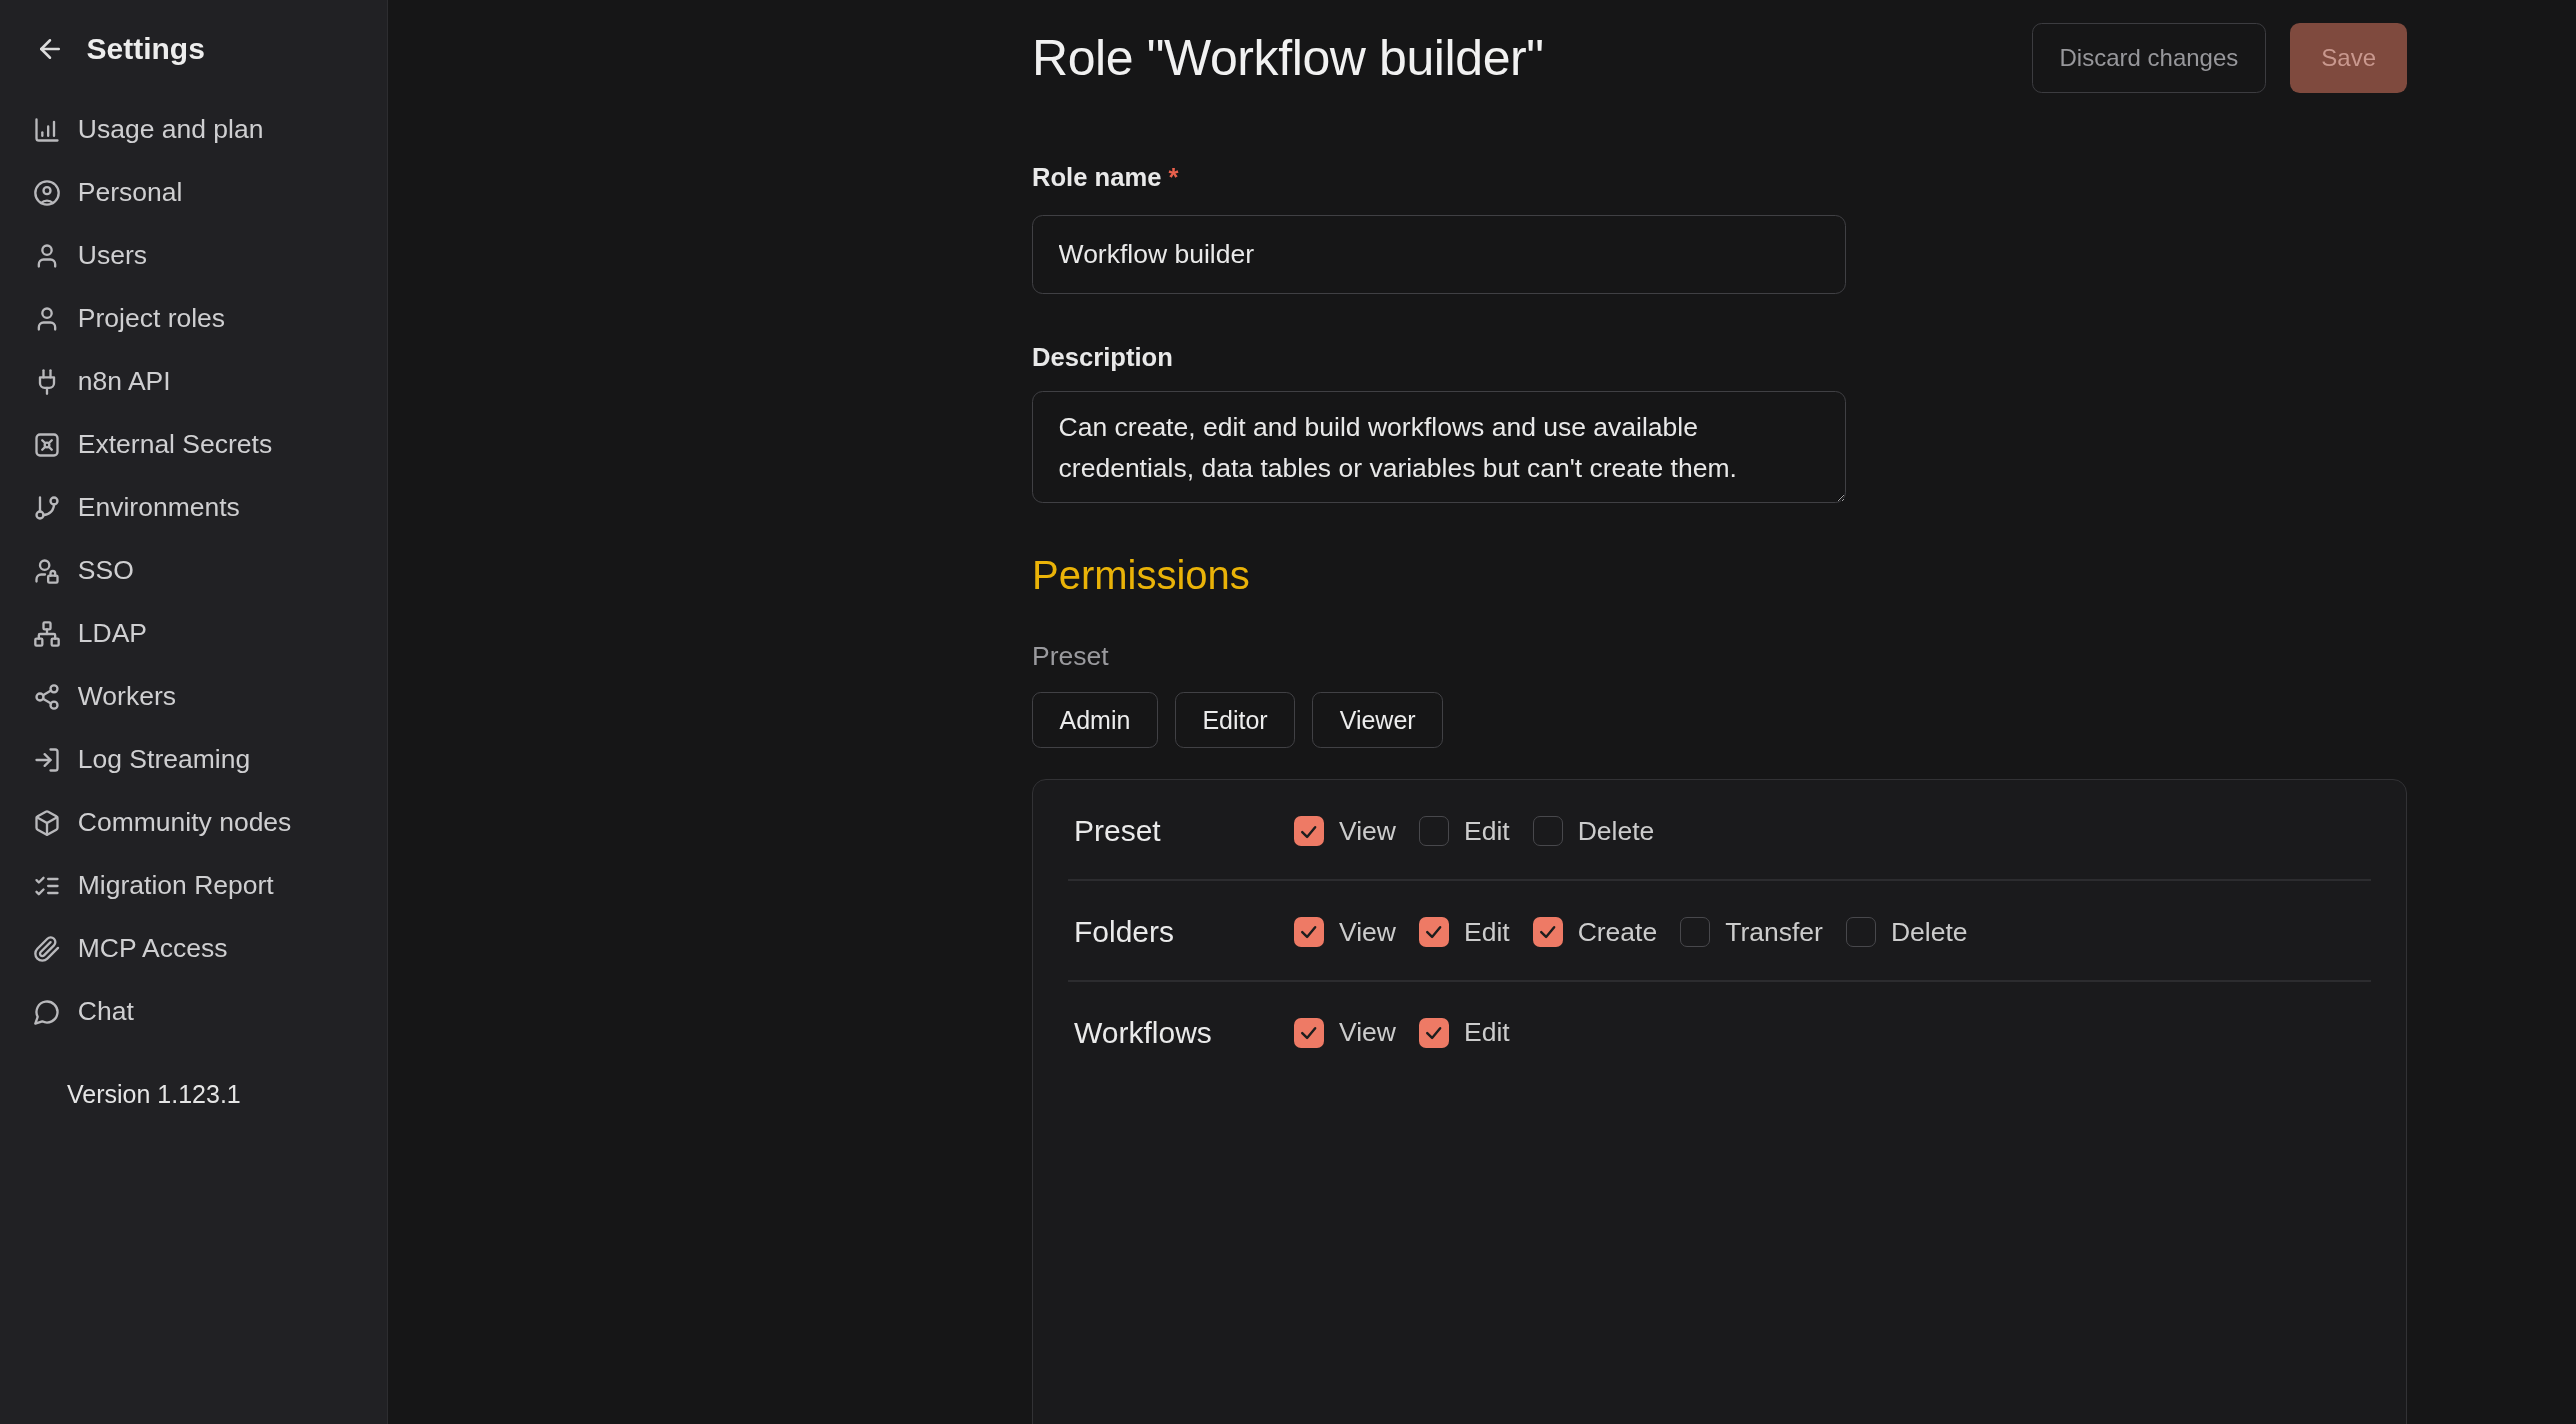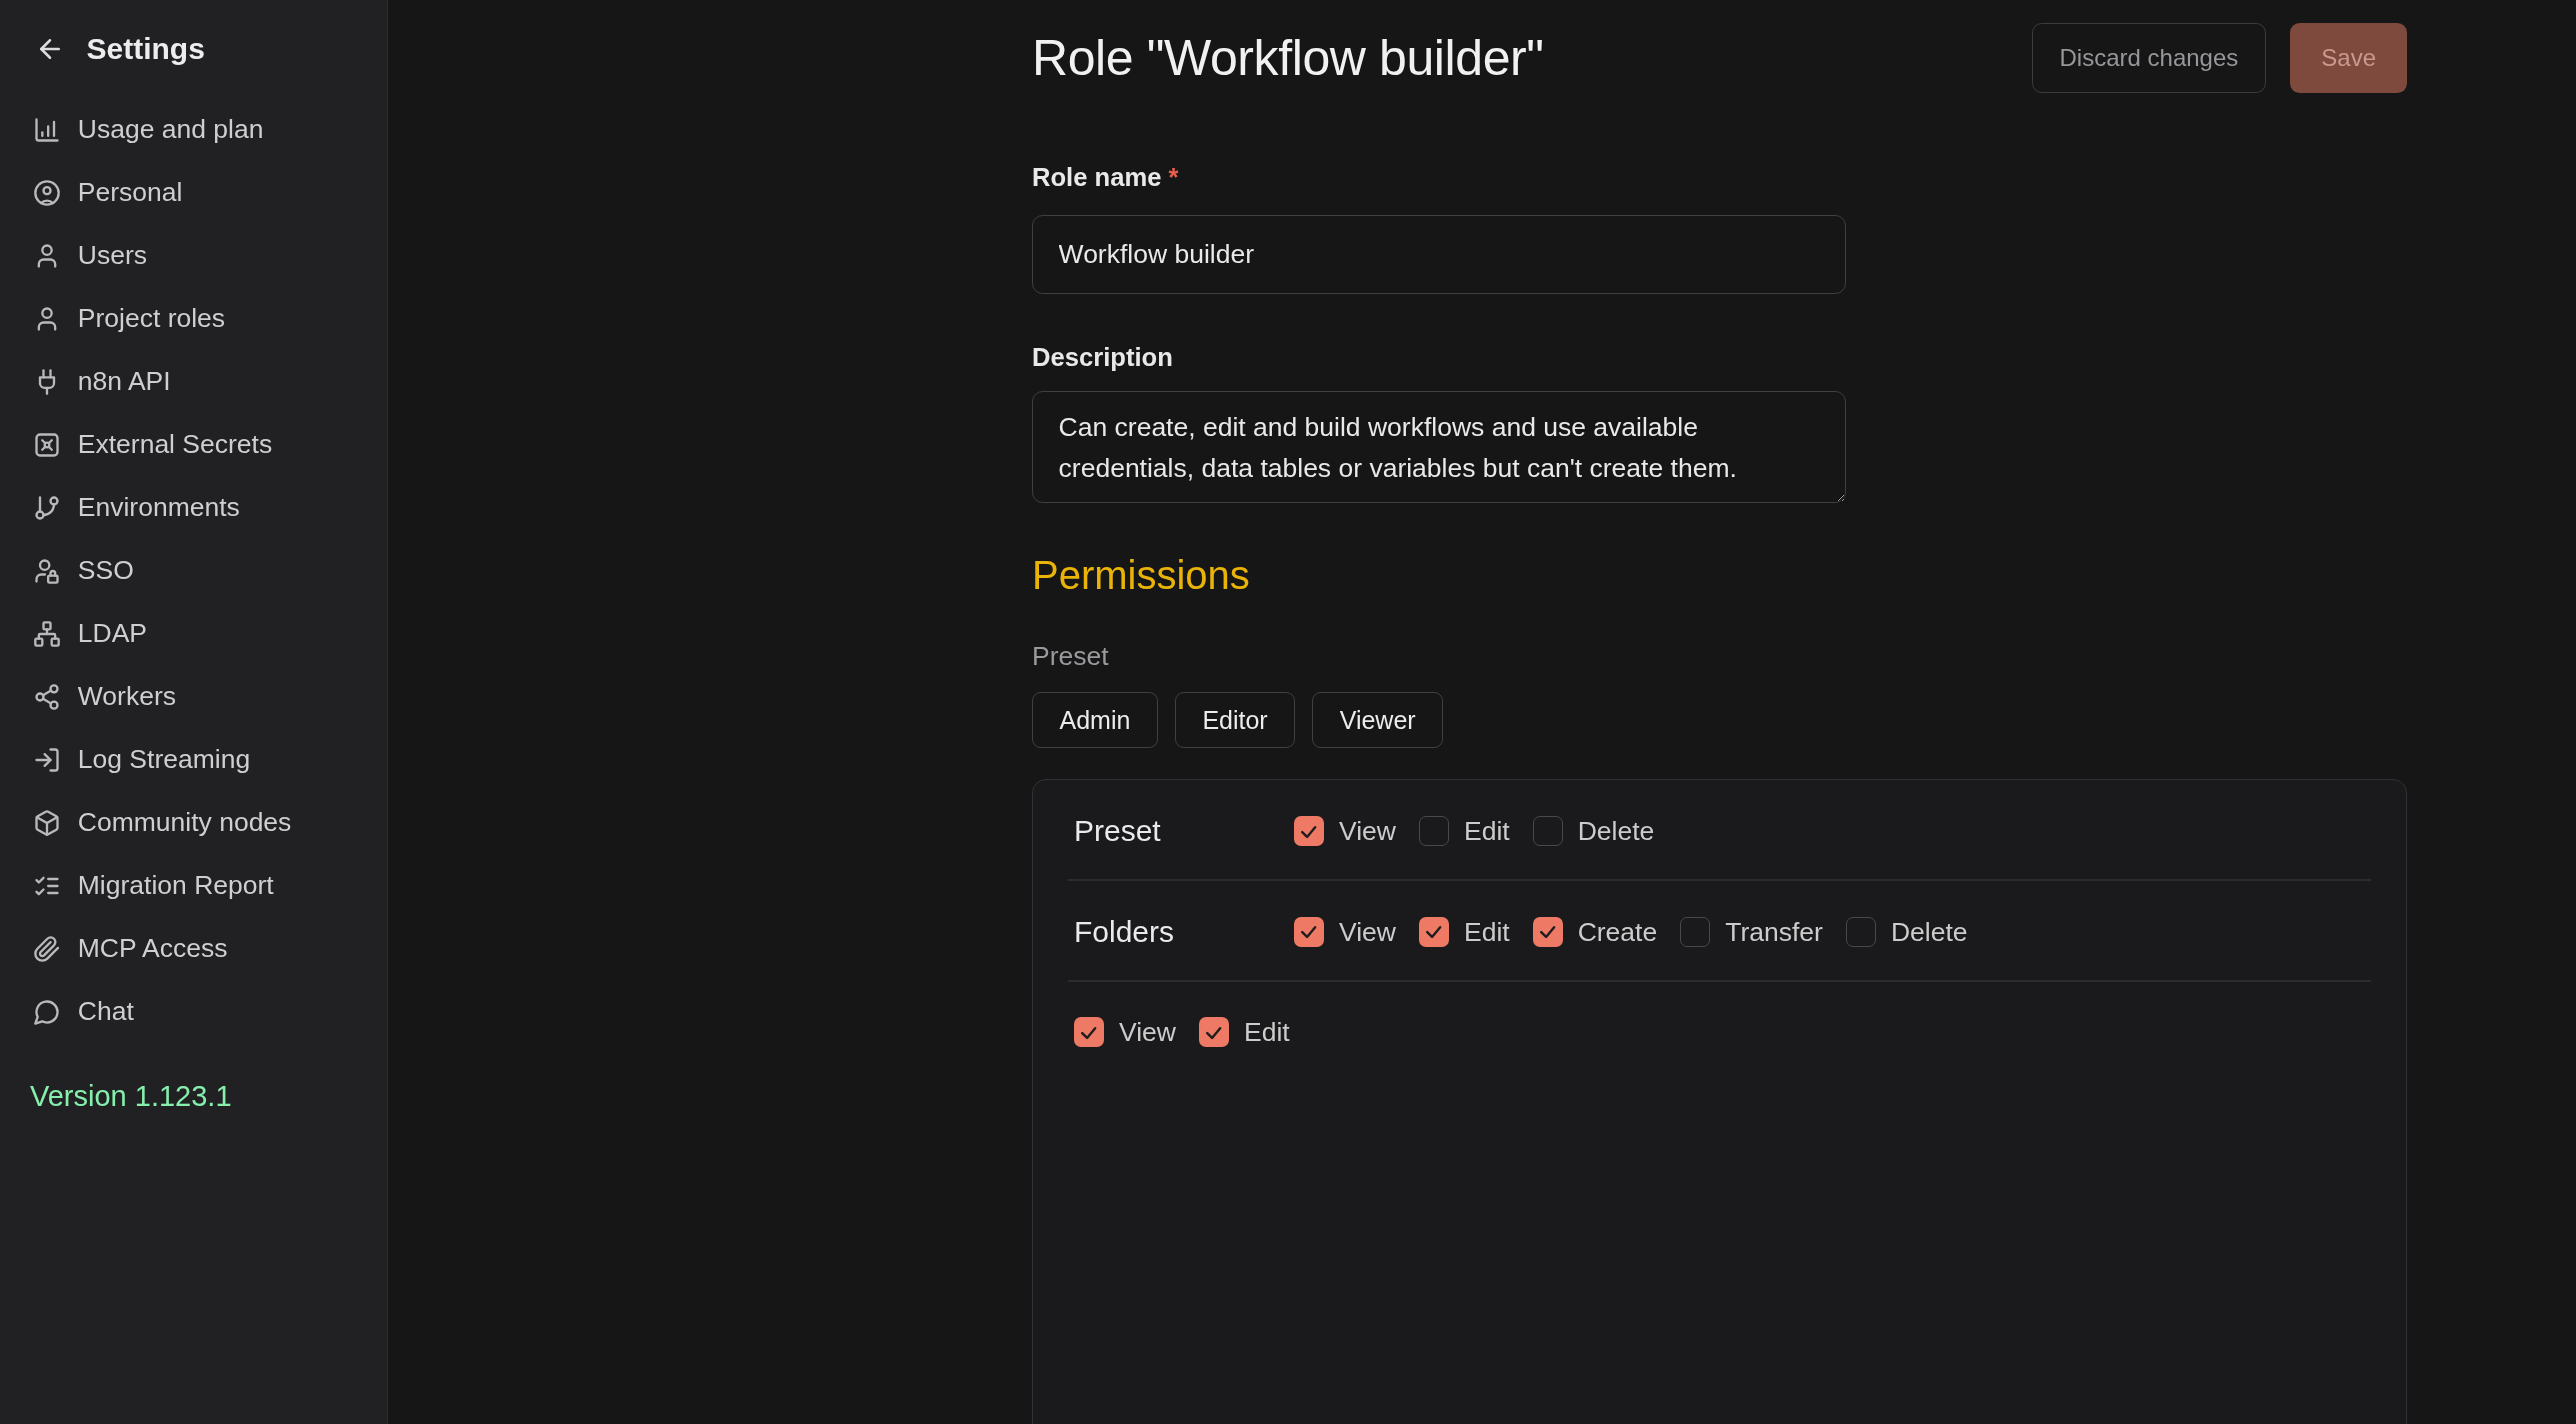--- a/index.html
+++ b/index.html
@@ -27,21 +27,21 @@
 
   .side-menu { display:flex; flex-direction:column; }
   .side-item {
     display:flex; align-items:center; gap:16px;
     height:63px; padding-left:1.8px;
     color:#cfcfd1; font-size:26.5px; cursor:pointer; border-radius:8.8px;
   }
   .side-item .side-icon { width:30px; height:30px; display:flex; align-items:center; justify-content:center; color:#b9b9bc; }
   .side-item .side-icon svg { width:28px; height:28px; }
 
-  .version { margin-top:37px; padding-left:0; font-size:29px; color:#86efac; }
+  .version { margin-top:37px; padding-left:0; font-size:25px; color:#e5e5e5;margin-left:37px; }
 
   
   .main { flex:1; padding:29px 0 0 644px; position:relative; }
   .content { width:1375px; }
 
   .header-row { display:flex; align-items:center; height:58px; }
   .page-title { flex:1; font-size:50px; font-weight:500; color:#f1f1f1; letter-spacing:-0.4px; }
   .header-btns { display:flex; gap:24px; }
   .btn { height:70px; border-radius:9.7px; font-size:24px; font-family:"Liberation Sans", sans-serif; cursor:pointer; display:flex; align-items:center; }
   .btn-ghost { padding:0 27px; background:transparent; border:1.8px solid #3c3c40; color:#97979b; }
@@ -347,20 +347,21 @@
               <span class="perm-label">Transfer</span>
             </label>
             <label class="perm-row">
               <span class="cb unchecked"></span>
               <span class="perm-label">Delete</span>
             </label>
           </div>
         </div>
         <div class="perm-divider"></div>
         <div class="perm-group">
+          <div class="perm-name">Workflows</div>
           <div class="perm-rows">
             <label class="perm-row">
               <span class="cb checked">
                 <svg viewBox="0 0 24 24" fill="none" stroke="#1e1e1e" stroke-width="3" stroke-linecap="round" stroke-linejoin="round">
                   <polyline points="4 12.5 10 18.5 20 6.5"></polyline>
                 </svg>
               </span>
               <span class="perm-label">View</span>
             </label>
             <label class="perm-row">

